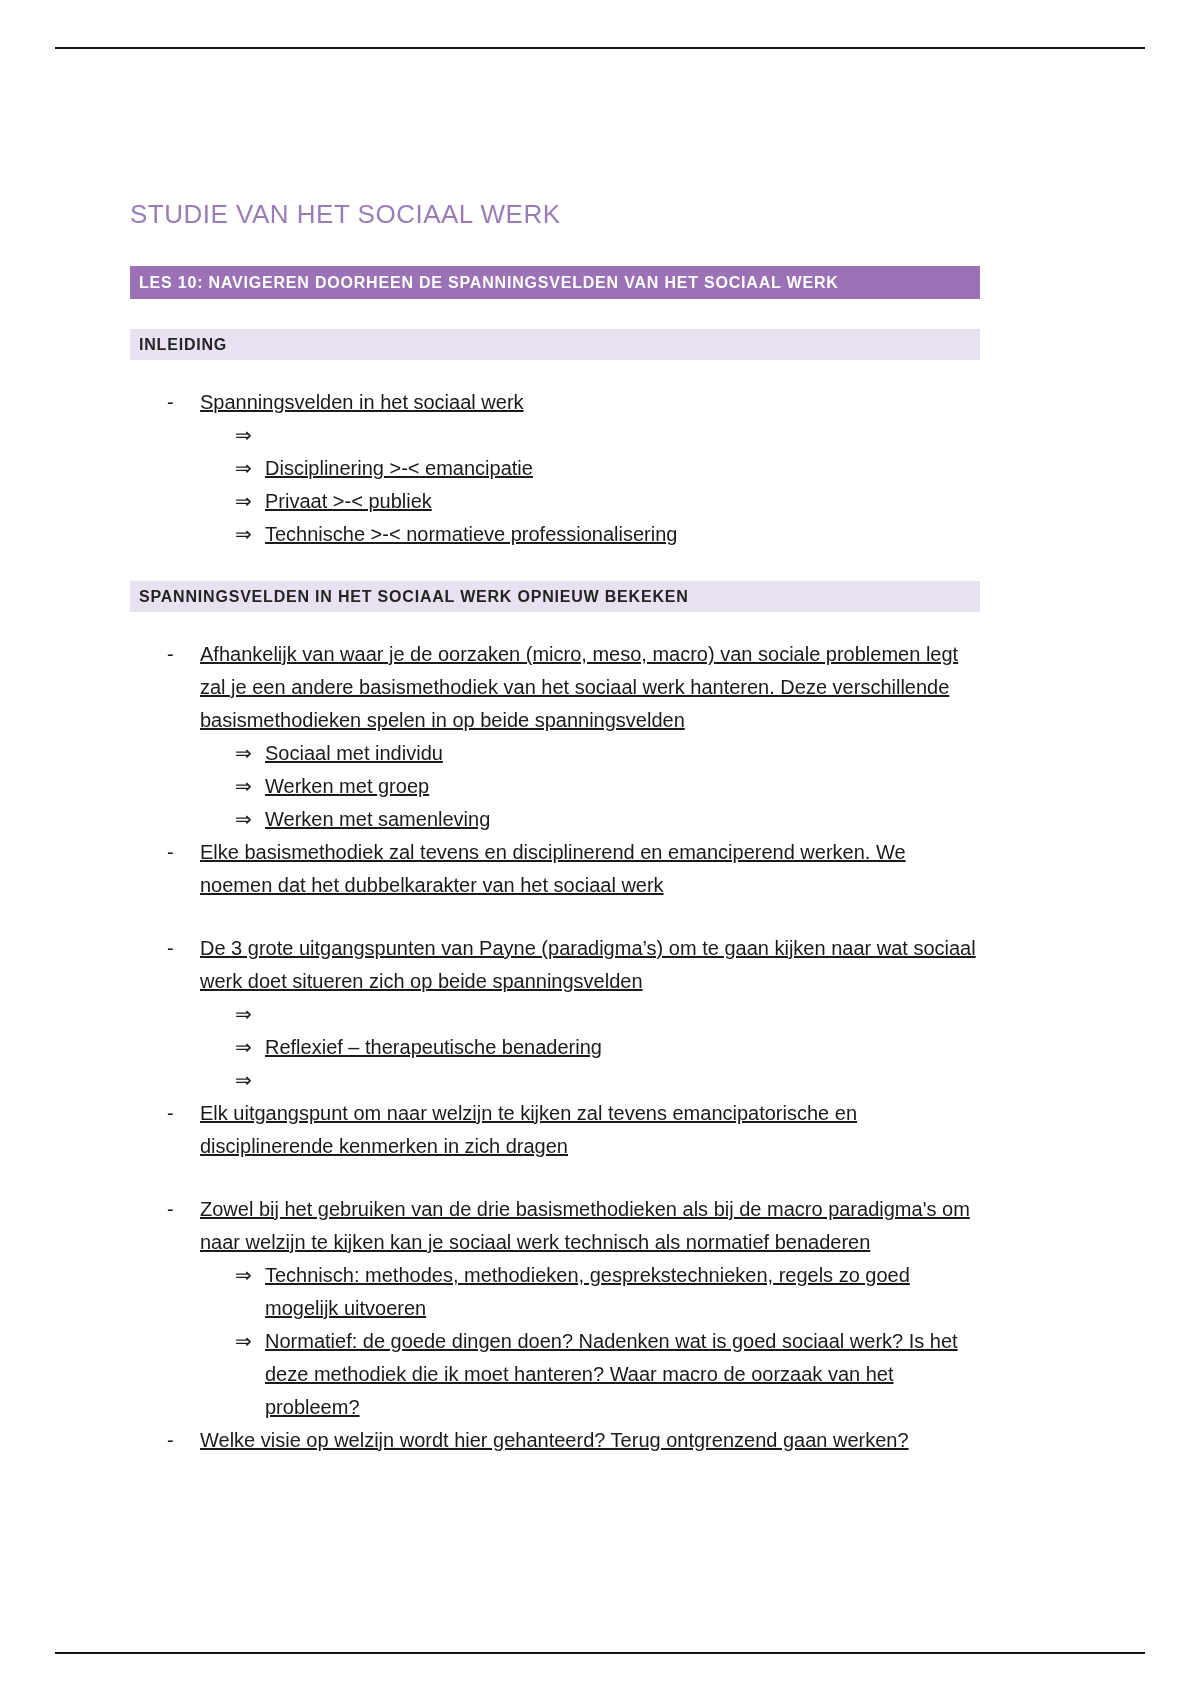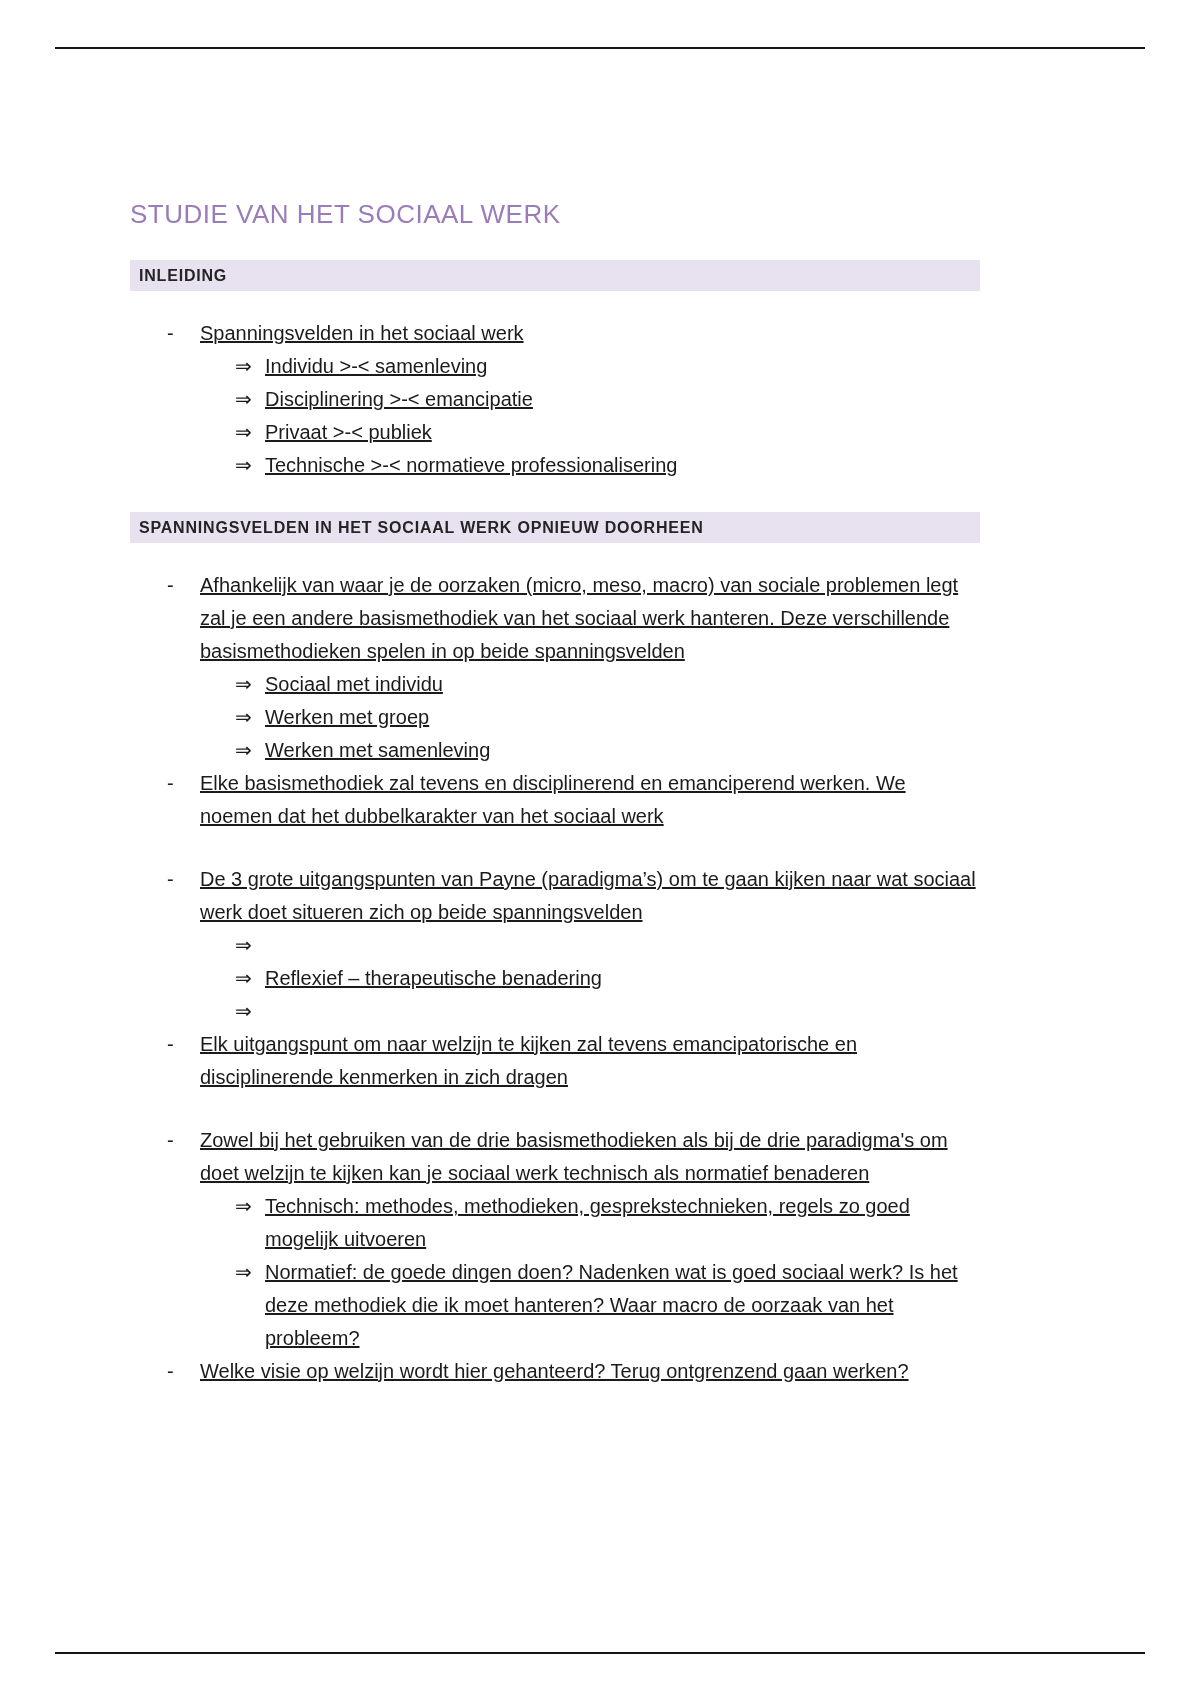--- a/index.html
+++ b/index.html
@@ -92,50 +92,52 @@
 </head>
 <body>
 
 <div class="page">
   <div class="rule top"></div>
 
   <div class="content">
 
     <h1 class="doc-title">STUDIE VAN HET SOCIAAL WERK</h1>
 
+    <div class="banner-dark">
+      <span>LES 10: NAVIGEREN DOORHEEN DE SPANNINGSVELDEN VAN HET SOCIAAL WERK</span>
+    </div>
 
     <div class="banner-light">
       <span>INLEIDING</span>
     </div>
 
     <div class="list">
       <div class="item lvl1">
         <span class="marker">-</span>
         <span class="item-text">Spanningsvelden in het sociaal werk</span>
       </div>
       <div class="item lvl2">
         <span class="marker">⇒</span>
-        <span class="item-text">Individu &gt;-&lt; samenleving</span>
       </div>
       <div class="item lvl2">
         <span class="marker">⇒</span>
         <span class="item-text">Disciplinering &gt;-&lt; emancipatie</span>
       </div>
       <div class="item lvl2">
         <span class="marker">⇒</span>
         <span class="item-text">Privaat &gt;-&lt; publiek</span>
       </div>
       <div class="item lvl2">
         <span class="marker">⇒</span>
         <span class="item-text">Technische &gt;-&lt; normatieve professionalisering</span>
       </div>
     </div>
 
     <div class="banner-light">
-      <span>SPANNINGSVELDEN IN HET SOCIAAL WERK OPNIEUW DOORHEEN</span>
+      <span>SPANNINGSVELDEN IN HET SOCIAAL WERK OPNIEUW BEKEKEN</span>
     </div>
 
     <div class="list">
       <div class="item lvl1">
         <span class="marker">-</span>
         <span class="item-text">Afhankelijk van waar je de oorzaken (micro, meso, macro) van sociale problemen legt zal je een andere basismethodiek van het sociaal werk hanteren. Deze verschillende basismethodieken spelen in op beide spanningsvelden</span>
       </div>
       <div class="item lvl2">
         <span class="marker">⇒</span>
         <span class="item-text">Sociaal met individu</span>
@@ -165,21 +167,21 @@
       </div>
       <div class="item lvl2">
         <span class="marker">⇒</span>
       </div>
       <div class="item lvl1">
         <span class="marker">-</span>
         <span class="item-text">Elk uitgangspunt om naar welzijn te kijken zal tevens emancipatorische en disciplinerende kenmerken in zich dragen</span>
       </div>
       <div class="item lvl1 gap">
         <span class="marker">-</span>
-        <span class="item-text">Zowel bij het gebruiken van de drie basismethodieken als bij de drie paradigma's om doet welzijn te kijken kan je sociaal werk technisch als normatief benaderen</span>
+        <span class="item-text">Zowel bij het gebruiken van de drie basismethodieken als bij de macro paradigma's om naar welzijn te kijken kan je sociaal werk technisch als normatief benaderen</span>
       </div>
       <div class="item lvl2">
         <span class="marker">⇒</span>
         <span class="item-text">Technisch: methodes, methodieken, gesprekstechnieken, regels zo goed mogelijk uitvoeren</span>
       </div>
       <div class="item lvl2">
         <span class="marker">⇒</span>
         <span class="item-text">Normatief: de goede dingen doen? Nadenken wat is goed sociaal werk? Is het deze methodiek die ik moet hanteren? Waar macro de oorzaak van het probleem?</span>
       </div>
       <div class="item lvl1">

